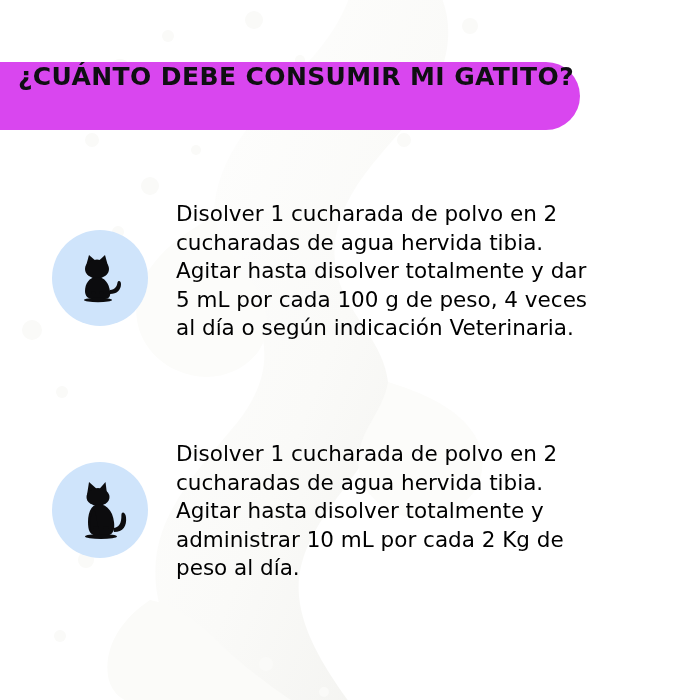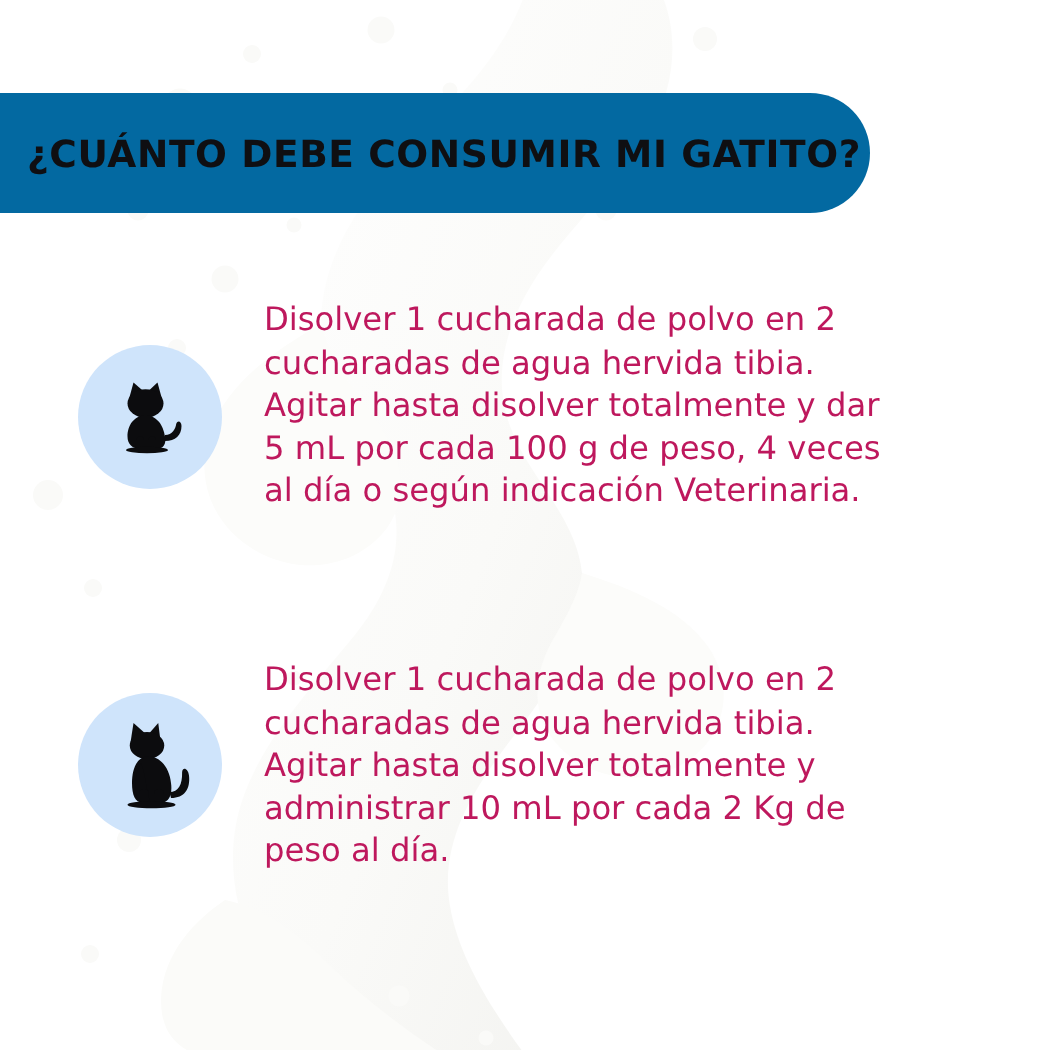--- a/index.html
+++ b/index.html
@@ -33,27 +33,26 @@
     width: 700px;
     height: 700px;
   }
 
   
   .header-band {
     position: absolute;
     left: 0;
     top: 62px;
     width: 580px;
-    height: 80px;
-    background: #0369a1;
+    height: 68px;
+    background: #d946ef;
     border-top-right-radius: 46px;
     border-bottom-right-radius: 46px;
     z-index: 2;
     display: flex;
-    align-items: center;
     justify-content: center;
   }
   .header-title {
     font-family: "DejaVu Sans", sans-serif;
     font-weight: bold;
     font-size: 25px;
     letter-spacing: 0.4px;
     color: #0f0f12;
     text-align: center;
     padding-left: 12px;
@@ -84,21 +83,21 @@
   .block-2 .icon-circle { margin-top: 22px; }
 
   .icon-circle svg { display: block; }
 
   .block-text {
     margin-left: 28px;
     width: 420px;
     font-family: "DejaVu Sans", sans-serif;
     font-size: 21.5px;
     line-height: 1.33;
-    color: #be185d;
+    color: #000000;
   }
 </style>
 </head>
 <body>
 
 <div class="poster">
 
   <div class="splash-layer">
     <svg viewBox="0 0 700 700" xmlns="http://www.w3.org/2000/svg" aria-hidden="true">
       <defs>

